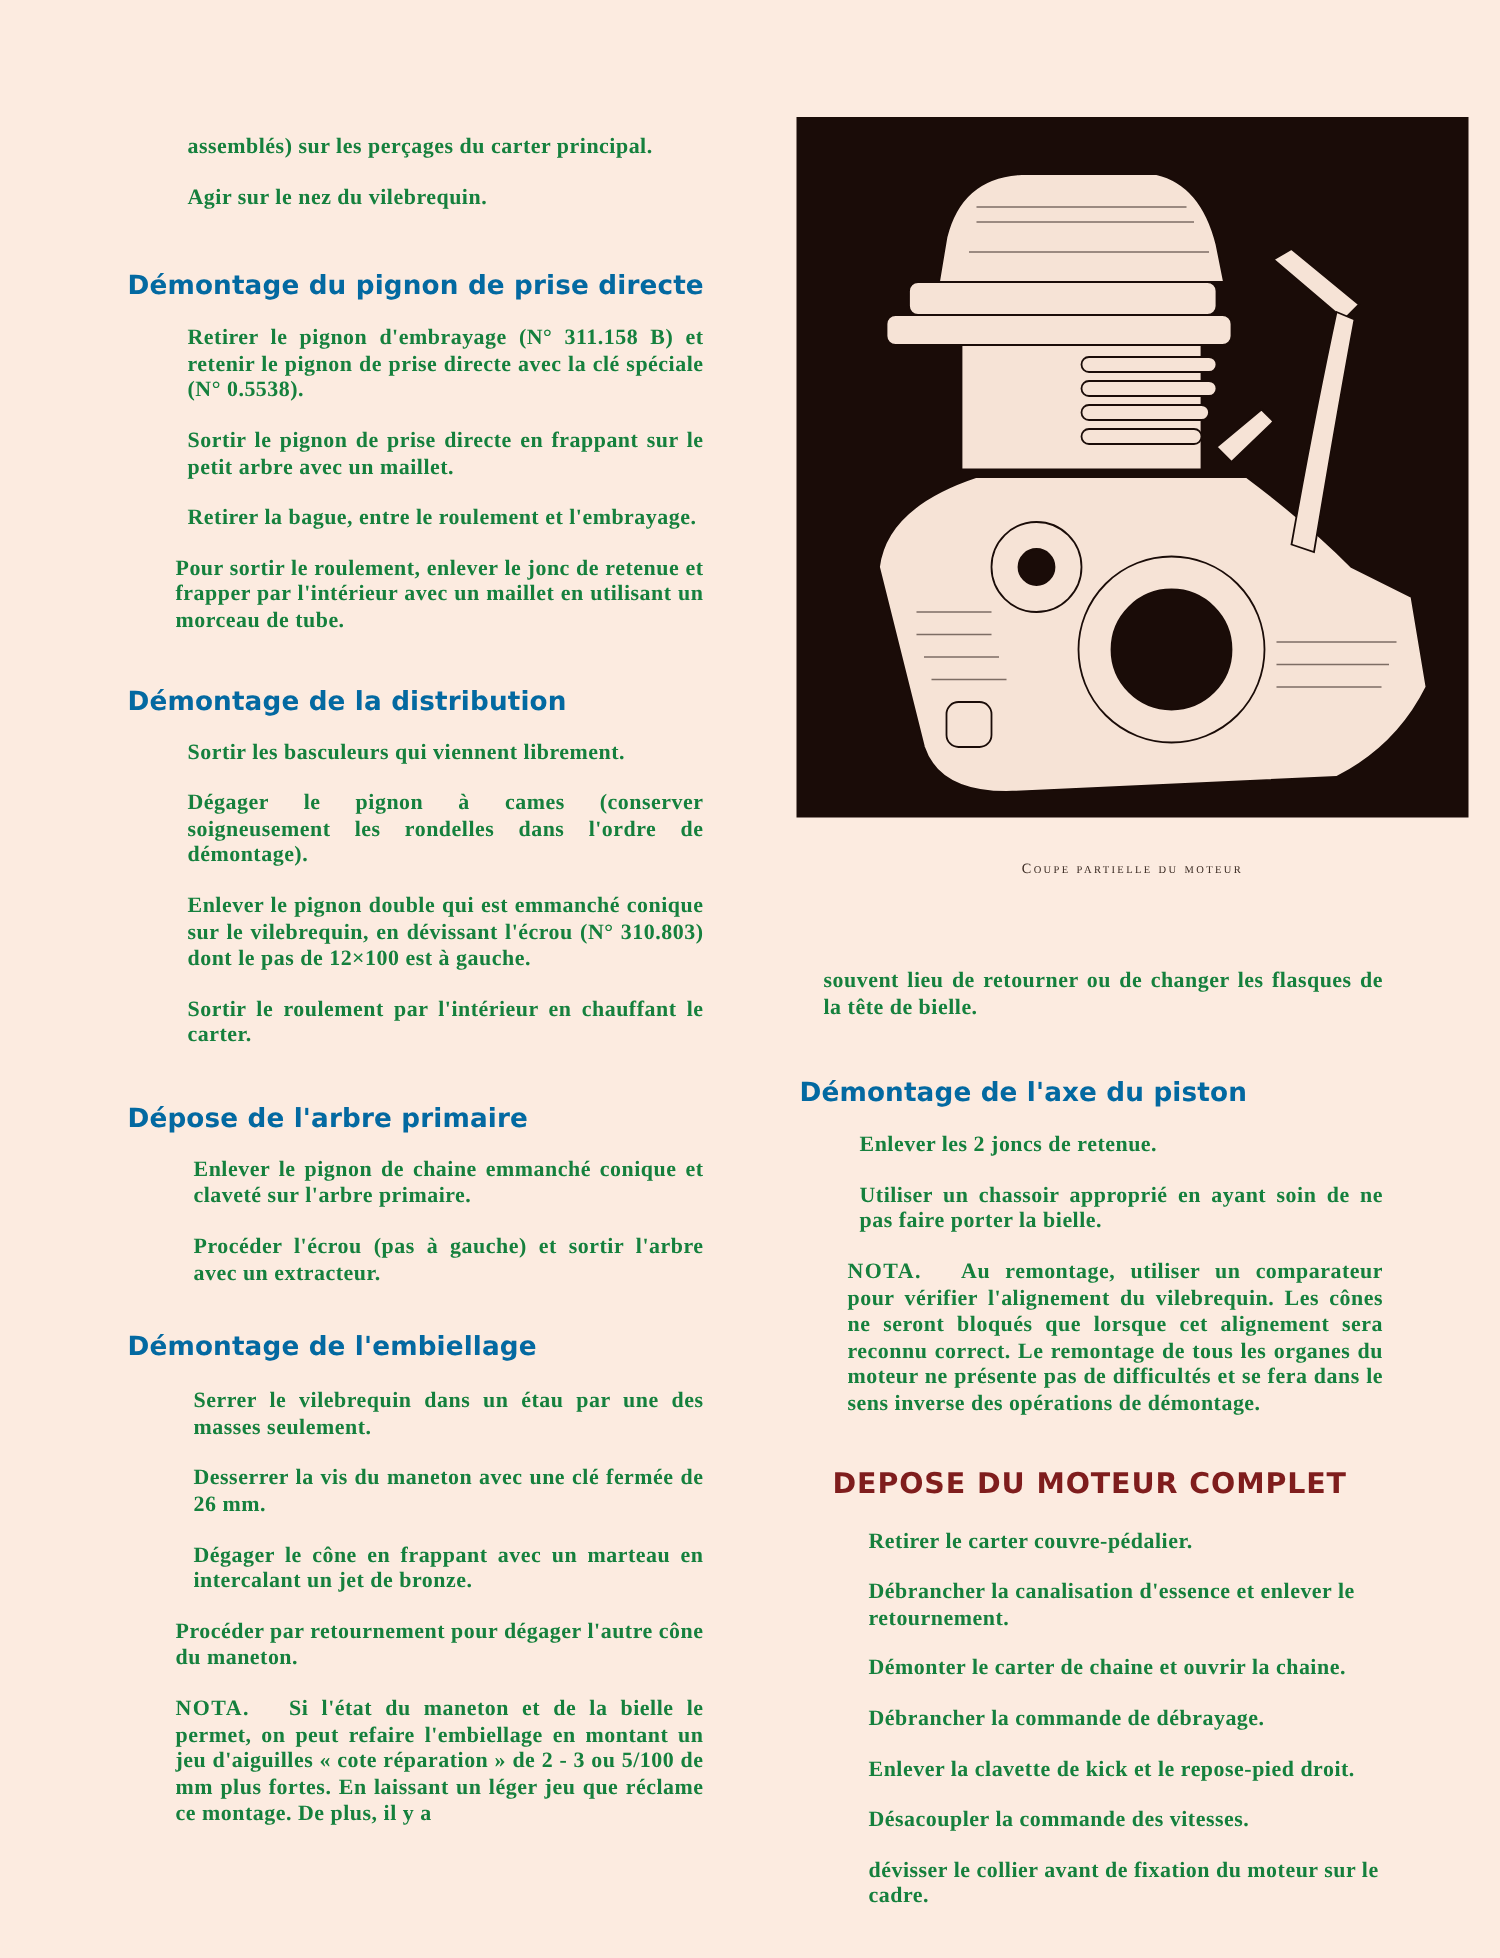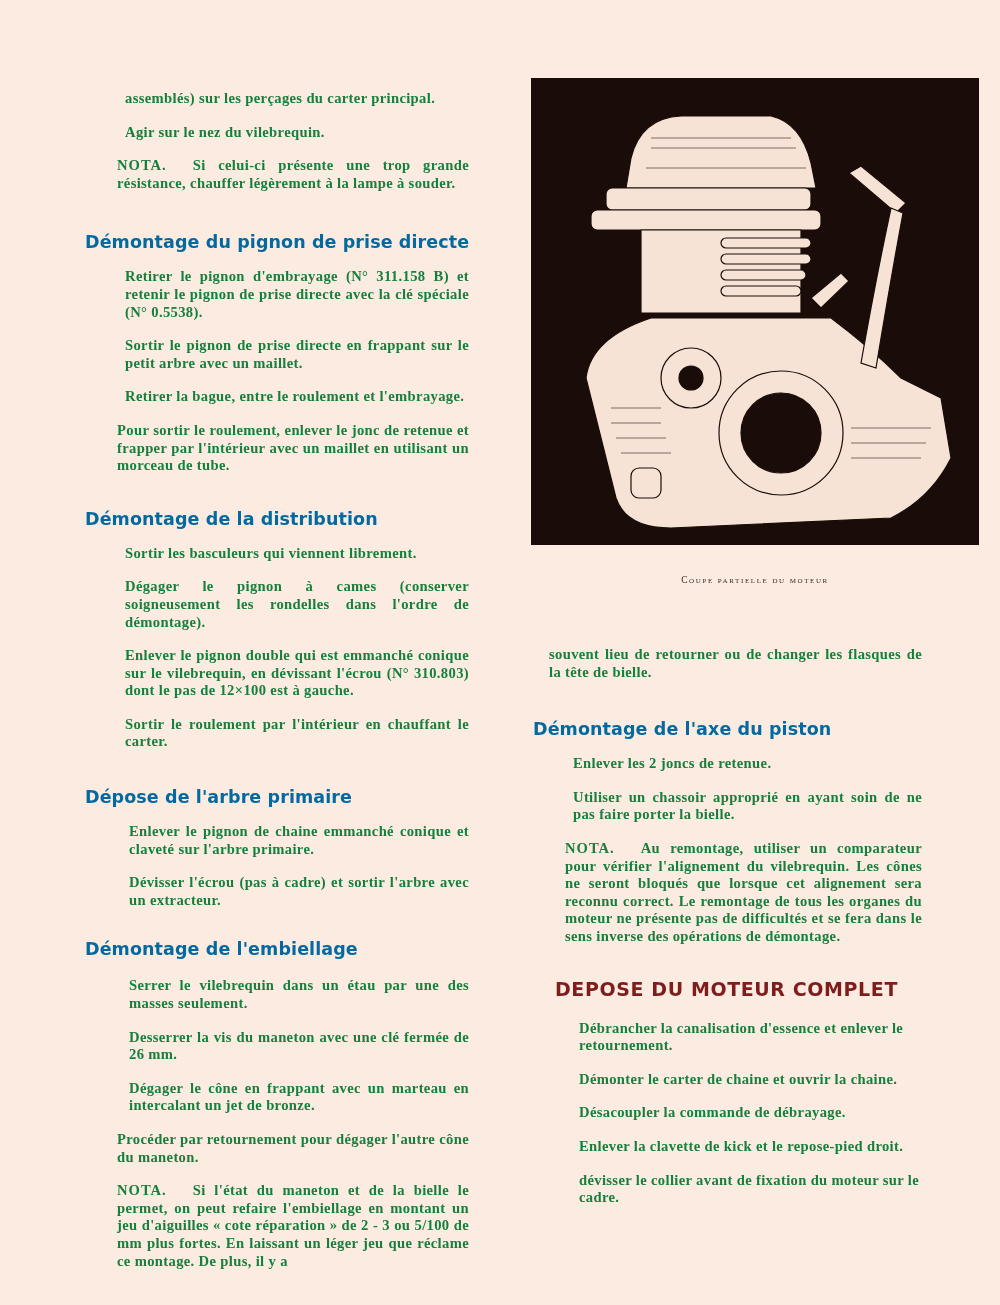--- a/index.html
+++ b/index.html
@@ -36,42 +36,41 @@
     font-size:9.5px; letter-spacing:1.6px; font-variant:small-caps; color:#3a2a22;
   }
   .list-plain p { text-align:left; }
 </style>
 </head>
 <body>
 
 <div class="col col-left">
   <p class="ind">assemblés) sur les perçages du carter principal.</p>
   <p class="ind gap">Agir sur le nez du vilebrequin.</p>
-  <p class="nota-lead gap"><span class="nota-label">NOTA.</span><span>Si celui-ci présente une trop grande résistance, chauffer légèrement à la lampe à souder.</span></p>
 
   <h2 style="margin-top:40px">Démontage du pignon de prise directe</h2>
   <div style="margin-top:14px">
     <p class="ind">Retirer le pignon d'embrayage (N° 311.158 B) et retenir le pignon de prise directe avec la clé spéciale (N° 0.5538).</p>
     <p class="ind gap-s">Sortir le pignon de prise directe en frappant sur le petit arbre avec un maillet.</p>
     <p class="ind gap-s">Retirer la bague, entre le roulement et l'embrayage.</p>
     <p class="nota-lead gap-s" style="text-indent:0">Pour sortir le roulement, enlever le jonc de retenue et frapper par l'intérieur avec un maillet en utilisant un morceau de tube.</p>
   </div>
 
   <h2 style="margin-top:34px">Démontage de la distribution</h2>
   <div style="margin-top:14px">
     <p class="ind">Sortir les basculeurs qui viennent librement.</p>
     <p class="ind gap-s">Dégager le pignon à cames (conserver soigneusement les rondelles dans l'ordre de démontage).</p>
     <p class="ind gap-s">Enlever le pignon double qui est emmanché conique sur le vilebrequin, en dévissant l'écrou (N° 310.803) dont le pas de 12×100 est à gauche.</p>
     <p class="ind gap-s">Sortir le roulement par l'intérieur en chauffant le carter.</p>
   </div>
 
   <h2 style="margin-top:36px">Dépose de l'arbre primaire</h2>
   <div style="margin-top:14px">
     <p class="ind2">Enlever le pignon de chaine emmanché conique et claveté sur l'arbre primaire.</p>
-    <p class="ind2 gap-s">Dévisser l'écrou (pas à cadre) et sortir l'arbre avec un extracteur.</p>
+    <p class="ind2 gap-s">Procéder l'écrou (pas à gauche) et sortir l'arbre avec un extracteur.</p>
   </div>
 
   <h2 style="margin-top:30px">Démontage de l'embiellage</h2>
   <div style="margin-top:18px">
     <p class="ind2">Serrer le vilebrequin dans un étau par une des masses seulement.</p>
     <p class="ind2 gap-s">Desserrer la vis du maneton avec une clé fermée de 26 mm.</p>
     <p class="ind2 gap-s">Dégager le cône en frappant avec un marteau en intercalant un jet de bronze.</p>
     <p class="nota-lead gap-s">Procéder par retournement pour dégager l'autre cône du maneton.</p>
     <p class="nota-lead gap"><span class="nota-label">NOTA.</span><span>Si l'état du maneton et de la bielle le permet, on peut refaire l'embiellage en montant un jeu d'aiguilles « cote réparation » de 2 - 3 ou 5/100 de mm plus fortes. En laissant un léger jeu que réclame ce montage. De plus, il y a</span></p>
   </div>
@@ -122,19 +121,21 @@
 
   <h2 style="margin-top:38px">Démontage de l'axe du piston</h2>
   <div style="margin-top:14px">
     <p class="ind">Enlever les 2 joncs de retenue.</p>
     <p class="ind gap-s">Utiliser un chassoir approprié en ayant soin de ne pas faire porter la bielle.</p>
     <p class="nota-lead gap"><span class="nota-label">NOTA.</span><span>Au remontage, utiliser un comparateur pour vérifier l'alignement du vilebrequin. Les cônes ne seront bloqués que lorsque cet alignement sera reconnu correct. Le remontage de tous les organes du moteur ne présente pas de difficultés et se fera dans le sens inverse des opérations de démontage.</span></p>
   </div>
 
   <h1 style="margin-top:32px; padding-left:22px">DEPOSE DU MOTEUR COMPLET</h1>
   <div class="list-plain" style="margin-top:20px; padding-left:30px">
+    <p>Retirer le carter couvre-pédalier.</p>
     <p>Débrancher la canalisation d'essence et enlever le retournement.</p>
     <p>Démonter le carter de chaine et ouvrir la chaine.</p>
-    <p>Désacoupler la commande de débrayage.</p>
+    <p>Débrancher la commande de débrayage.</p>
     <p>Enlever la clavette de kick et le repose-pied droit.</p>
+    <p>Désacoupler la commande des vitesses.</p>
     <p>dévisser le collier avant de fixation du moteur sur le cadre.</p>
   </div>
 </div>
 
 </body></html>

